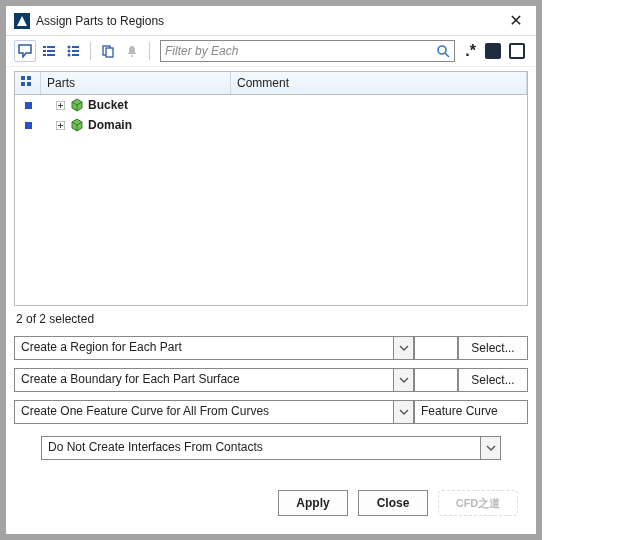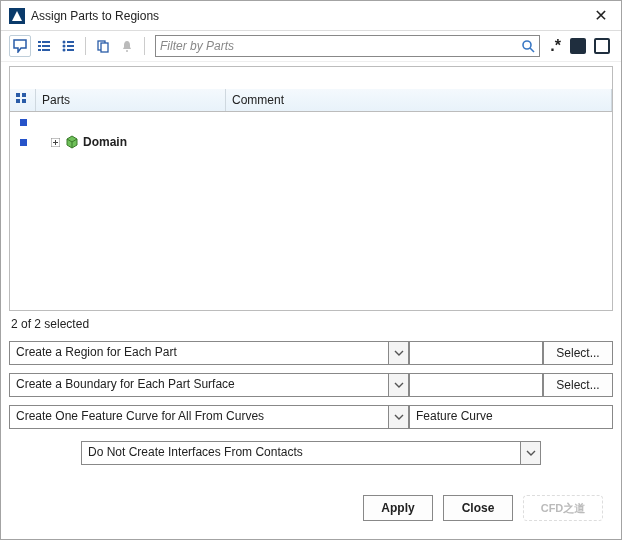--- a/index.html
+++ b/index.html
@@ -1,34 +1,34 @@
 <!DOCTYPE html>
 <html><head>
 <meta charset="utf-8">
 <style>
   * { box-sizing: border-box; }
   html, body { margin: 0; padding: 0; font-family: "Segoe UI", Tahoma, sans-serif; font-size: 12px; color: #222; background: #fff; }
-  .window { width: 622px; height: 540px; border: 1px solid #a3a3a3; display: flex; flex-direction: column; }
+  .window { width: 542px; height: 540px; border: 6px solid #a3a3a3; display: flex; flex-direction: column; }
   .titlebar { display: flex; align-items: center; height: 30px; border-bottom: 1px solid #ddd; padding: 0 8px; }
   .title-icon { width: 16px; height: 16px; margin-right: 6px; display: flex; align-items: center; justify-content: center; }
   .title-text { flex: 1; font-size: 12px; }
   .close-x { width: 24px; text-align: center; font-size: 16px; font-family: Arial; cursor: default; }
   .toolbar { display: flex; align-items: center; padding: 4px 8px; gap: 2px; border-bottom: 1px solid #eee; }
   .tb-btn { width: 22px; height: 22px; border: 1px solid #bfced9; border-radius: 2px; display: flex; align-items: center; justify-content: center; background: #fff; }
   .tb-btn.flat { border: 1px solid transparent; }
   .tb-sep { width: 1px; height: 18px; background: #ccc; margin: 0 4px; }
   .filter-box { flex: 1; display: flex; align-items: center; border: 1px solid #888; height: 22px; padding: 0 4px; margin: 0 4px; }
   .filter-text { flex: 1; font-style: italic; color: #888; }
   .search-icon { color: #3a78c4; font-size: 13px; }
   .wildcard { font-size: 16px; font-weight: bold; padding: 0 4px; }
   .sq-filled { width: 16px; height: 16px; background: #1f2e3e; border-radius: 2px; }
   .sq-empty { width: 16px; height: 16px; border: 2px solid #1f2e3e; border-radius: 2px; }
   .content { flex: 1; display: flex; flex-direction: column; padding: 4px 8px 8px 8px; overflow: hidden; }
   .table-wrap { flex: 1; border: 1px solid #bcbcbc; display: flex; flex-direction: column; overflow: hidden; }
-  .thead { display: flex; background: linear-gradient(#f4f9fd,#e8f2fa); border-bottom: 1px solid #bcbcbc; margin-top: 22px; }
+  .thead { display: flex; background: linear-gradient(#f4f9fd,#e8f2fa); border-bottom: 1px solid #bcbcbc; }
   .th { padding: 4px 6px; border-right: 1px solid #cfd8df; font-size: 12px; }
   .th.mark { width: 26px; }
   .th.parts { width: 190px; }
   .th.comment { flex: 1; }
   .tbody { flex: 1; overflow: auto; background: #fff; }
   .trow { display: flex; align-items: center; height: 20px; }
   .cell.mark { width: 26px; display: flex; justify-content: center; align-items: center; }
   .sq-small { width: 7px; height: 7px; background: #2653c9; }
   .cell.parts { width: 190px; display: flex; align-items: center; padding-left: 14px; font-weight: bold; }
   .expander { width: 11px; height: 11px; margin-right: 4px; display:flex; align-items:center; justify-content:center;}
@@ -98,21 +98,21 @@
         </svg>
       </div>
     <div class="tb-btn flat">
         <svg width="14" height="14">
           <path d="M7 2 c-2 0-3 2-3 4 v2 l-1 2 h8 l-1-2 v-2 c0-2-1-4-3-4z" fill="#bbb"></path>
           <circle cx="7" cy="12" r="1" fill="#bbb"></circle>
         </svg>
       </div>
     <div class="tb-sep"></div>
     <div class="filter-box">
-      <span class="filter-text">Filter by Parts</span>
+      <span class="filter-text">Filter by Each</span>
       <span class="search-icon">
         <svg width="14" height="14">
             <circle cx="6" cy="6" r="4" fill="none" stroke="#3a78c4" stroke-width="1.6"></circle>
             <line x1="9" y1="9" x2="13" y2="13" stroke="#3a78c4" stroke-width="1.6"></line>
           </svg>
       </span>
     </div>
     <span class="wildcard">.*</span>
     <div class="tb-btn flat">
         <div class="sq-filled"></div>
@@ -134,20 +134,36 @@
             </svg>
           </div>
         <div class="th parts">Parts</div>
         <div class="th comment">Comment</div>
       </div>
       <div class="tbody">
         <div class="trow">
           <div class="cell mark">
               <div class="sq-small"></div>
             </div>
+          <div class="cell parts">
+            <span class="expander">
+                <svg width="9" height="9">
+                  <rect x="0" y="0" width="9" height="9" fill="none" stroke="#888"></rect>
+                  <line x1="2" y1="4.5" x2="7" y2="4.5" stroke="#444"></line>
+                  <line x1="4.5" y1="2" x2="4.5" y2="7" stroke="#444"></line>
+                </svg>
+              </span>
+            <span class="part-icon">
+                <svg width="14" height="14">
+                  <path d="M7 1 l5 3 v6 l-5 3 l-5-3 v-6 z" fill="#6fc05a" stroke="#3a7a2a"></path>
+                  <path d="M2 4 l5 3 l5-3 M7 7 v6" fill="none" stroke="#3a7a2a"></path>
+                </svg>
+              </span>
+            <span>Bucket</span>
+          </div>
           <div class="cell comment"></div>
         </div>
         <div class="trow">
           <div class="cell mark">
               <div class="sq-small"></div>
             </div>
           <div class="cell parts">
             <span class="expander">
                 <svg width="9" height="9">
                   <rect x="0" y="0" width="9" height="9" fill="none" stroke="#888"></rect>

